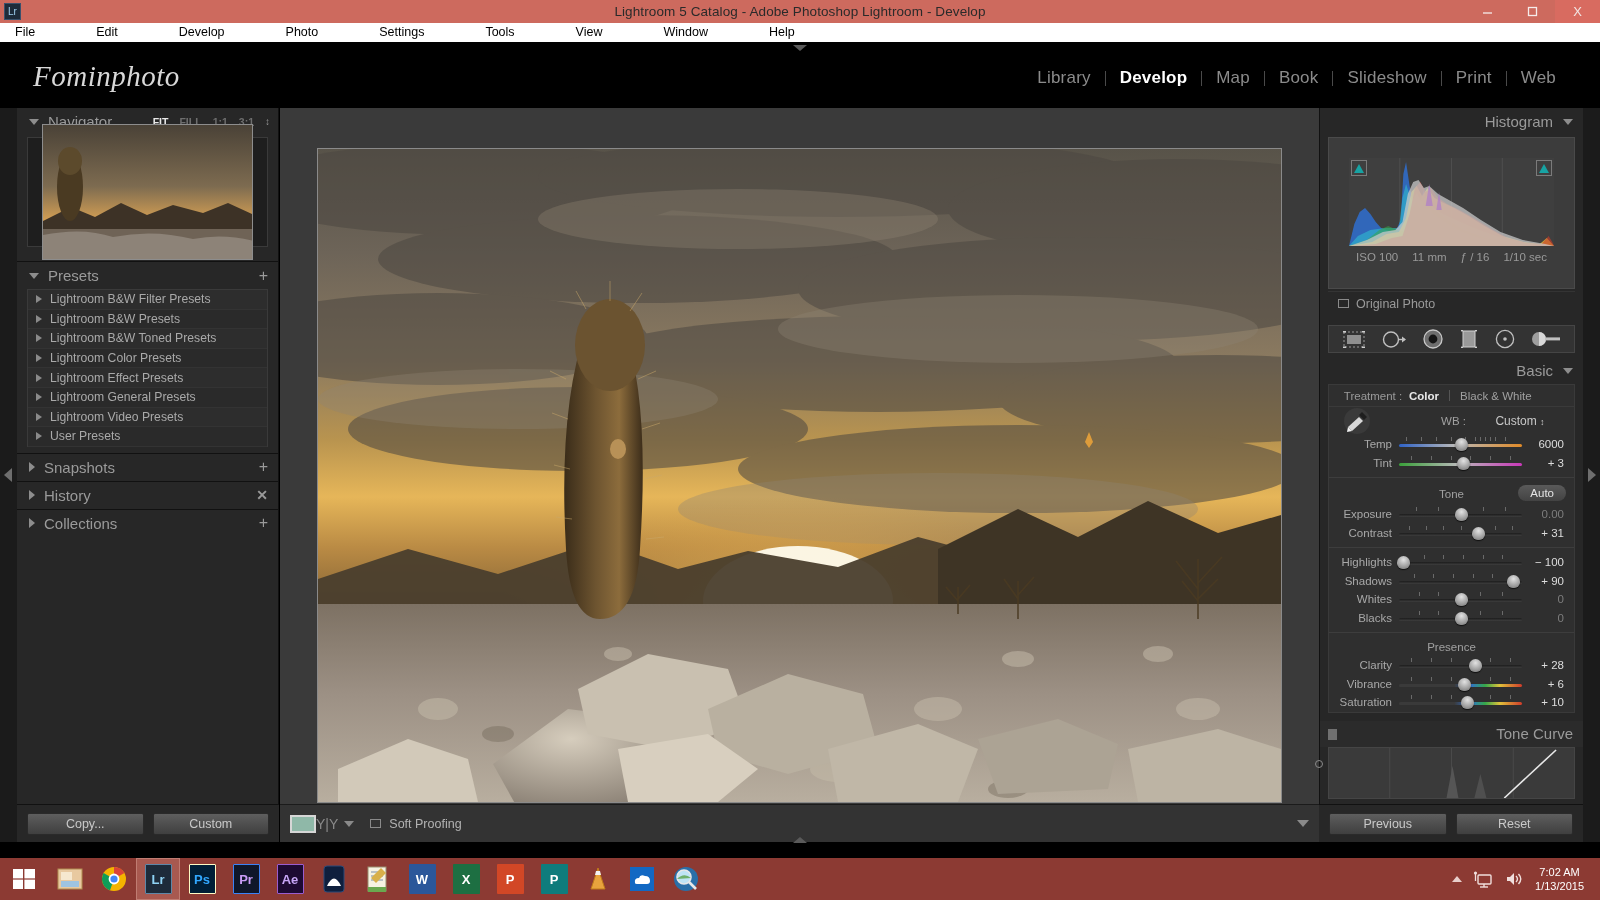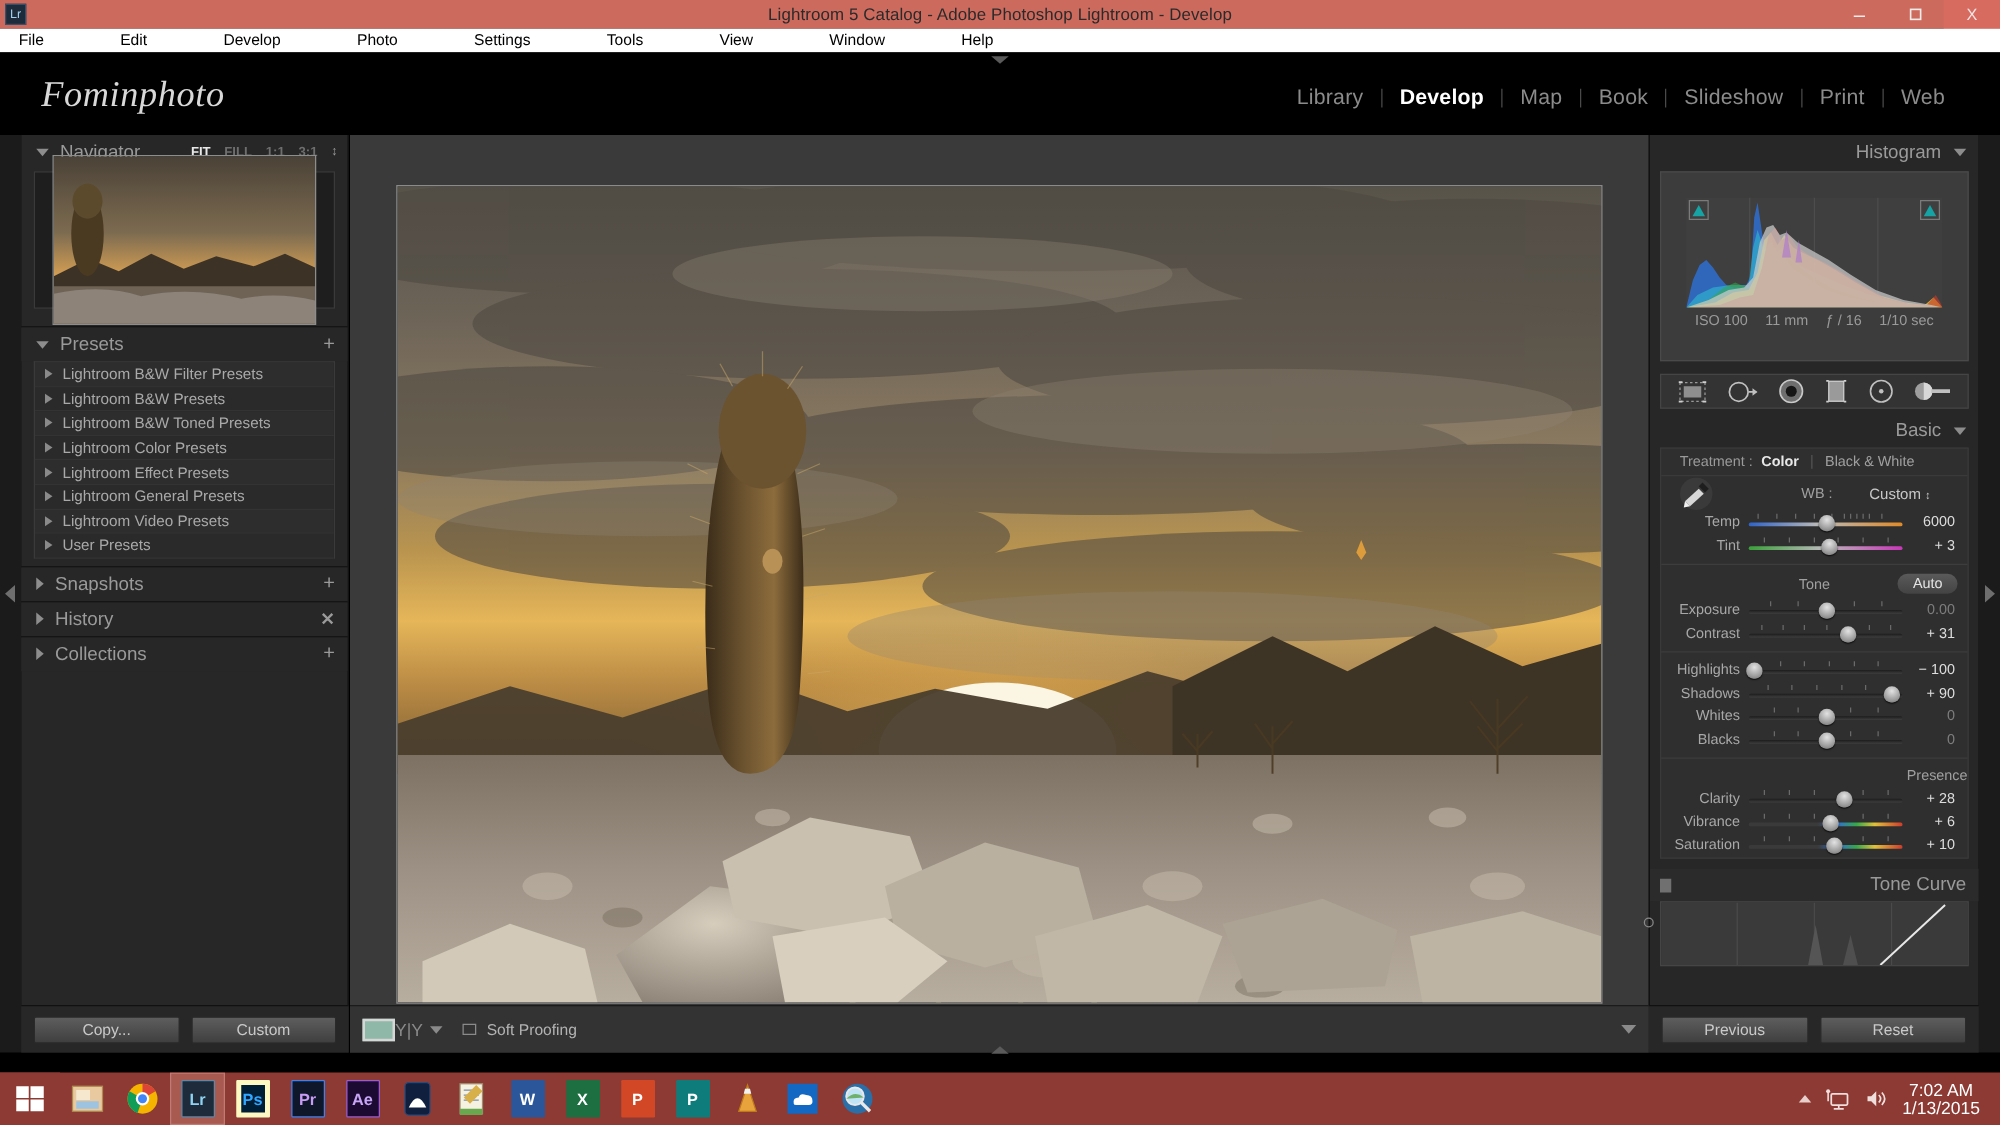--- a/index.html
+++ b/index.html
@@ -258,21 +258,21 @@
     width:48px; height:42px; display:flex; align-items:center; justify-content:center;
     background:#8c3a33;
   }
   .tb-item {
     width:44px; height:42px; display:flex; align-items:center; justify-content:center;
   }
   .tb-item.active { background:#a85950; box-shadow:inset 0 0 0 1px #c07c72; }
   .tb-item .ic { width:27px; height:30px; display:flex; align-items:center; justify-content:center;
     font-size:13px; font-weight:bold; border-radius:1px; }
   .tray { margin-left:auto; display:flex; align-items:center; gap:11px; padding-right:8px; color:#f0dedc; }
-  .clock { text-align:center; font-size:14px; line-height:14px; color:#fff; padding-right:8px; }
+  .clock { text-align:center; font-size:11px; line-height:14px; color:#fff; padding-right:8px; }
   .tray-caret { width:0;height:0;border-left:5px solid transparent;border-right:5px solid transparent;border-bottom:6px solid #e8cfcc; }
 </style>
 </head>
 <body>
 
 <div id="app">
 
   <div class="titlebar">
     <div class="tb-icon">Lr</div>
     <div class="tb-title">Lightroom 5 Catalog - Adobe Photoshop Lightroom - Develop</div>
@@ -612,20 +612,24 @@
               </div>
           </div>
           <div class="exif">
             <span>ISO 100</span>
             <span>11 mm</span>
             <span>ƒ / 16</span>
             <span>1/10 sec</span>
           </div>
         </div>
 
+        <div class="orig-row">
+          <span class="chkbox"></span>
+          <span>Original Photo</span>
+        </div>
 
         <div class="toolstrip">
           <svg width="24" height="19" viewBox="0 0 24 19">
             <rect x="2" y="2" width="20" height="15" fill="none" stroke="#9a9a9a" stroke-dasharray="2 2"></rect>
             <g fill="#8f8f8f">
                 <rect x="5" y="5" width="14" height="9"></rect>
               </g>
             <g fill="#cfcfcf">
                 <rect x="1" y="1" width="3" height="1.5"></rect>
                 <rect x="20" y="1" width="3" height="1.5"></rect>
@@ -826,21 +830,21 @@
                     <i style="left:66%"></i>
                     <i style="left:84%"></i>
                   </span>
                 <span class="sl-knob" style="left:50%"></span>
               </span>
               <span class="sl-val zero">0</span>
             </div>
 
             <div class="divline"></div>
 
-            <div style="height:18px;display:flex;align-items:center;justify-content:flex-end">
+            <div style="height:18px;display:flex;align-items:center;justify-content:center">
               <span class="sect-title">Presence</span>
             </div>
 
             <div class="slider-row">
               <span class="sl-label">Clarity</span>
               <span class="sl-track">
                 <span class="sl-line"></span>
                 <span class="sl-ticks">
                     <i style="left:10%"></i>
                     <i style="left:26%"></i>
@@ -959,21 +963,21 @@
         <path d="M14 2 A12 12 0 0 1 24.4 8 L14 14 Z" fill="#db4437"></path>
         <path d="M3.6 8 A12 12 0 0 0 10 25.3 L14 14 Z" fill="#0f9d58"></path>
         <circle cx="14" cy="14" r="5.4" fill="#fff"></circle>
           <circle cx="14" cy="14" r="3.6" fill="#4285f4"></circle>
       </svg>
     </div>
     <div class="tb-item active">
       <span class="ic" style="background:#1d2b3a;color:#8fd3f4;border:1px solid #5e87a8">Lr</span>
     </div>
     <div class="tb-item">
-      <span class="ic" style="background:#001e36;color:#31a8ff;border:4px solid #fef9c3">Ps</span>
+      <span class="ic" style="background:#001e36;color:#31a8ff;border:1px solid #fef9c3">Ps</span>
     </div>
     <div class="tb-item">
       <span class="ic" style="background:#0f172a;color:#c89cf5;border:1px solid #3b82f6">Pr</span>
     </div>
     <div class="tb-item">
       <span class="ic" style="background:#1d0a33;color:#c7a5f7;border:1px solid #9a5cd0">Ae</span>
     </div>
     <div class="tb-item">
       <svg width="22" height="28" viewBox="0 0 22 28">
         <rect x="1" y="1" width="20" height="26" rx="3" fill="#0f1f3d" stroke="#2a4a7a"></rect>

